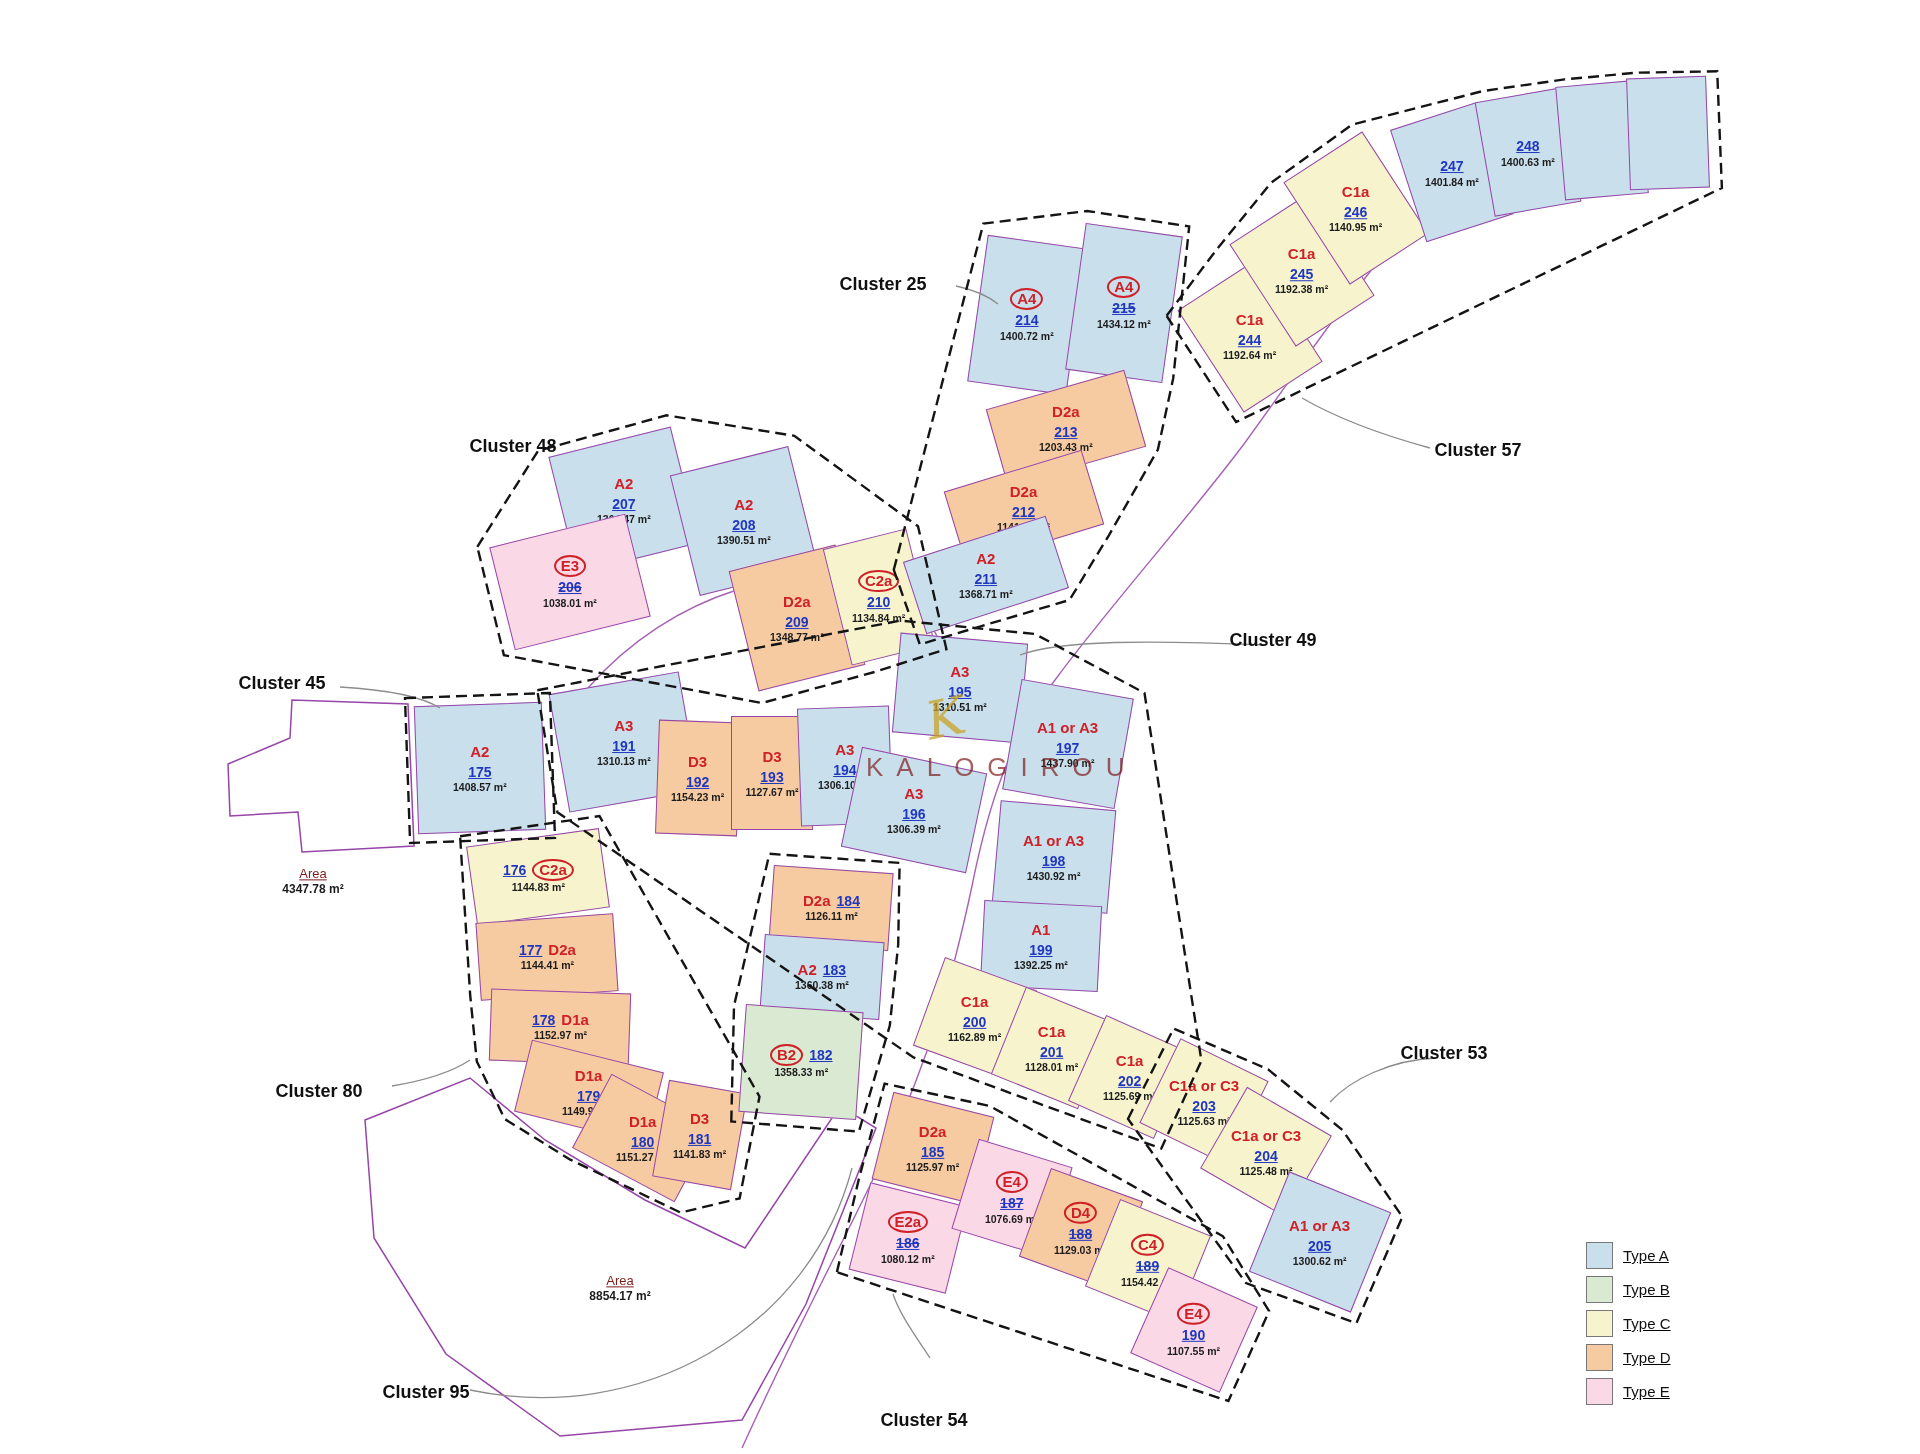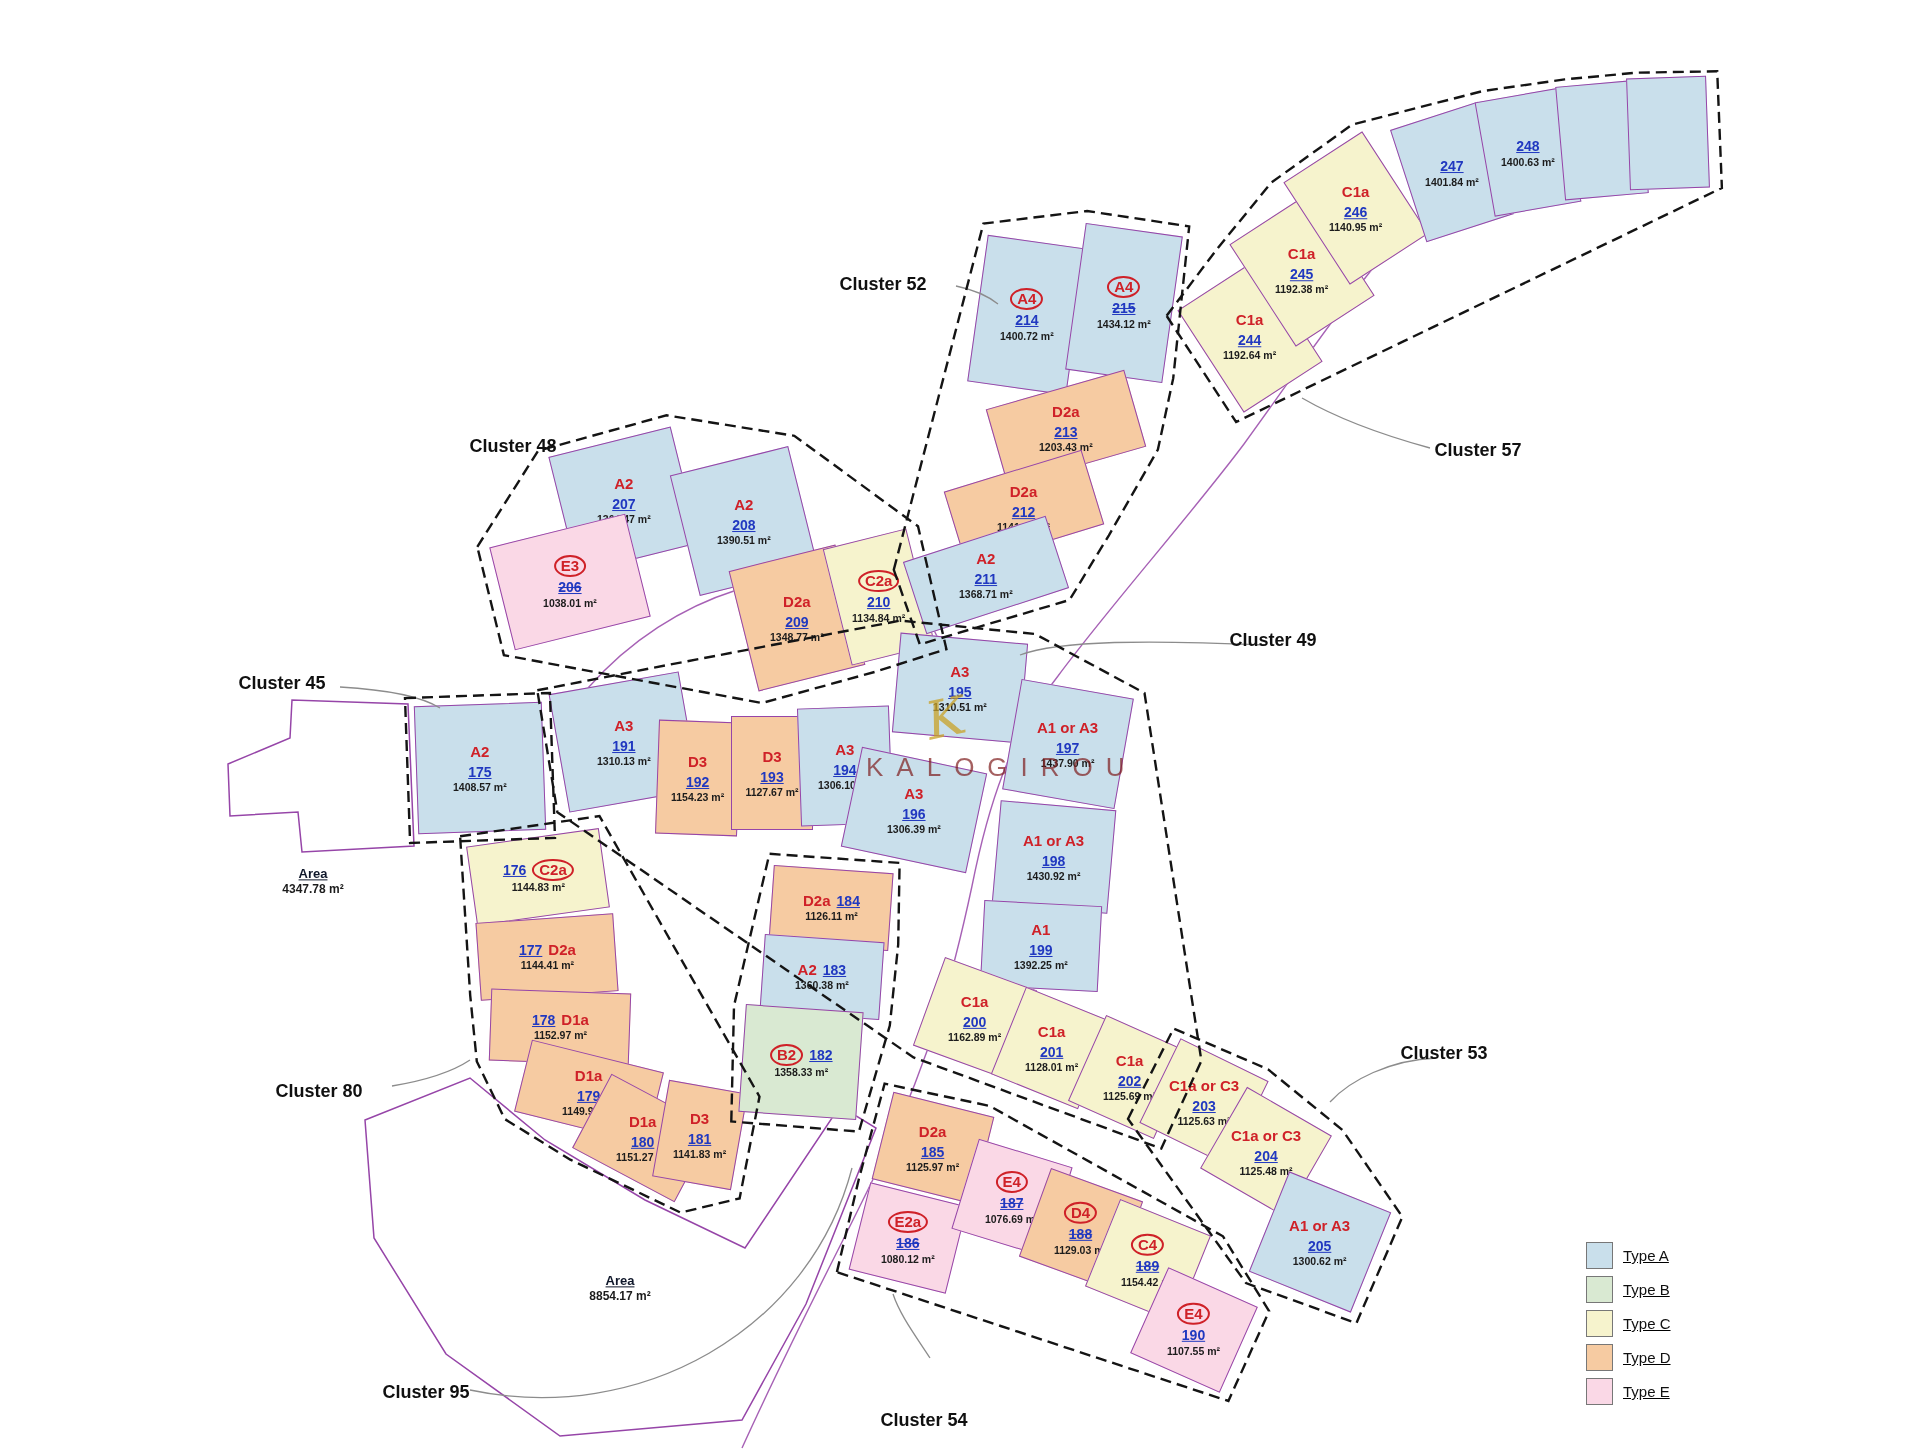--- a/index.html
+++ b/index.html
@@ -10,21 +10,21 @@
   .plot-label{text-align:center;line-height:1.22;white-space:nowrap;}
   .p-type{color:#cf2128;font-weight:700;font-size:15px;}
   .p-type.circled{display:inline-block;border:2px solid #cf2128;border-radius:50%;padding:0 5px;}
   .p-num{color:#2038c0;font-weight:700;font-size:14px;text-decoration:underline;cursor:pointer;}
   .p-num.struck{text-decoration:underline line-through;}
   .p-area{color:#1c1c1c;font-size:10.5px;font-weight:600;}
   .inline-row{display:flex;gap:6px;justify-content:center;align-items:center;}
   #labels{position:absolute;left:0;top:0;width:100%;height:100%;pointer-events:none;}
   .cluster-label{position:absolute;transform:translate(-50%,-50%);font-size:18px;font-weight:700;color:#101010;white-space:nowrap;}
   .area-label{position:absolute;transform:translate(-50%,-50%);text-align:center;line-height:1.25;}
-  .area-word{color:#0f172a;font-weight:700;font-size:13px;text-decoration:underline;}
+  .area-word{color:#7f1d1d;font-weight:400;font-size:13px;text-decoration:underline;}
   .area-value{color:#1c1c1c;font-size:12px;font-weight:700;}
   #watermark{position:absolute;left:866px;top:752px;pointer-events:none;}
   #wm-text{font-size:26px;letter-spacing:13px;color:#7f1d1d;opacity:.7;}
   #wm-logo{position:absolute;left:60px;top:-64px;font-family:"DejaVu Serif",serif;font-style:italic;font-size:52px;color:#c9a227;opacity:.75;transform:rotate(-12deg);}
   #legend{position:absolute;left:1586px;top:1242px;display:flex;flex-direction:column;gap:7px;text-decoration:underline;}
   .legend-item{display:flex;align-items:center;gap:10px;}
   .legend-swatch{width:27px;height:27px;border:1px solid #777;box-sizing:border-box;}
   .legend-label{font-size:15px;color:#101010;}
 </style>
 </head>
@@ -404,21 +404,21 @@
       <div class="area-label" style="left: 313px; top: 882px;">
         <div class="area-word">Area</div>
         <div class="area-value">4347.78 m²</div>
       </div>
       <div class="area-label" style="left: 620px; top: 1289px;">
         <div class="area-word">Area</div>
         <div class="area-value">8854.17 m²</div>
       </div>
       <div class="cluster-label" style="left: 282px; top: 683px;">Cluster 45</div>
       <div class="cluster-label" style="left: 513px; top: 446px;">Cluster 48</div>
-      <div class="cluster-label" style="left: 883px; top: 284px;">Cluster 52</div>
+      <div class="cluster-label" style="left: 883px; top: 284px;">Cluster 25</div>
       <div class="cluster-label" style="left: 1478px; top: 450px;">Cluster 57</div>
       <div class="cluster-label" style="left: 1273px; top: 640px;">Cluster 49</div>
       <div class="cluster-label" style="left: 1444px; top: 1053px;">Cluster 53</div>
       <div class="cluster-label" style="left: 319px; top: 1091px;">Cluster 80</div>
       <div class="cluster-label" style="left: 426px; top: 1392px;">Cluster 95</div>
       <div class="cluster-label" style="left: 924px; top: 1420px;">Cluster 54</div>
     </div>
 
   <div id="watermark">
     <span id="wm-logo">K</span>

